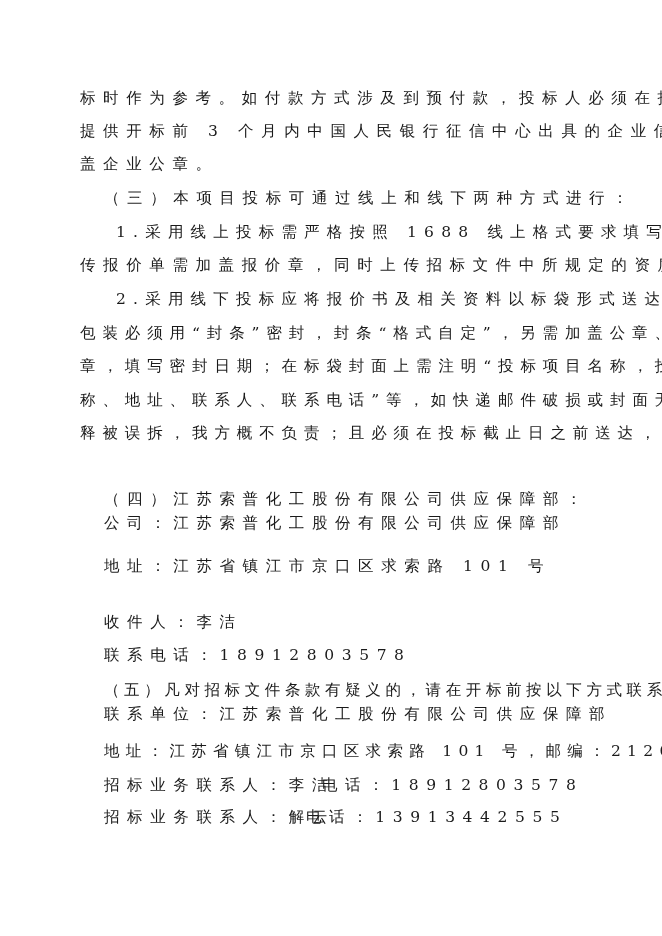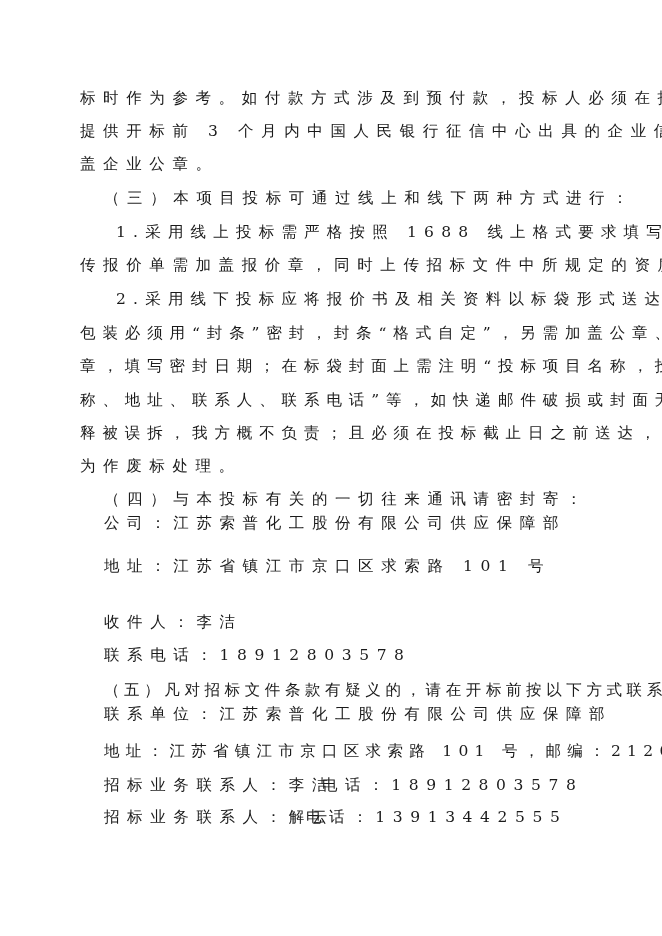--- a/index.html
+++ b/index.html
@@ -32,22 +32,21 @@
   <div class="line" style="top:121px">提供开标前 3 个月内中国人民银行征信中心出具的企业信用报告并加</div>
   <div class="line" style="top:154px">盖企业公章。</div>
   <div class="line indent" style="top:188px">（三）本项目投标可通过线上和线下两种方式进行：</div>
   <div class="line indent2" style="top:222px; letter-spacing:7.2px">1.采用线上投标需严格按照 1688 线上格式要求填写报价，如需上</div>
   <div class="line" style="top:255px">传报价单需加盖报价章，同时上传招标文件中所规定的资质材料。</div>
   <div class="line indent2" style="top:289px; letter-spacing:7.2px">2.采用线下投标应将报价书及相关资料以标袋形式送达，标袋外</div>
   <div class="line" style="top:323px; letter-spacing:6.9px">包装必须用“封条”密封，封条“格式自定”，另需加盖公章、法人</div>
   <div class="line" style="top:356px; letter-spacing:6.9px">章，填写密封日期；在标袋封面上需注明“投标项目名称，投标方名</div>
   <div class="line" style="top:390px; letter-spacing:6.9px">称、地址、联系人、联系电话”等，如快递邮件破损或封面无投标注</div>
   <div class="line" style="top:423px; letter-spacing:6.9px">释被误拆，我方概不负责；且必须在投标截止日之前送达，逾期将作</div>
-  <div class="line" style="top:456px">为作废标处理。</div>
-  <div class="line indent" style="top:489px">（四）与本投标有关的一切往来通讯请密封寄：</div>
+  <div class="line indent" style="top:489px">（四）江苏索普化工股份有限公司供应保障部：</div>
   <div class="line indent" style="top:513px">公司：江苏索普化工股份有限公司供应保障部</div>
   <div class="line indent" style="top:556px">地址：江苏省镇江市京口区求索路 101 号</div>
   <div class="line indent" style="top:612px">收件人：李洁</div>
   <div class="line indent" style="top:645px">联系电话：18912803578</div>
   <div class="line indent" style="top:680px; letter-spacing:4.6px">（五）凡对招标文件条款有疑义的，请在开标前按以下方式联系：</div>
   <div class="line indent" style="top:704px">联系单位：江苏索普化工股份有限公司供应保障部</div>
   <div class="line indent" style="top:741px; letter-spacing:6.3px">地址：江苏省镇江市京口区求索路 101 号，邮编：212006</div>
 
   <div class="line indent" style="top:775px; width:500px">
     <span>招标业务联系人：李洁</span>

